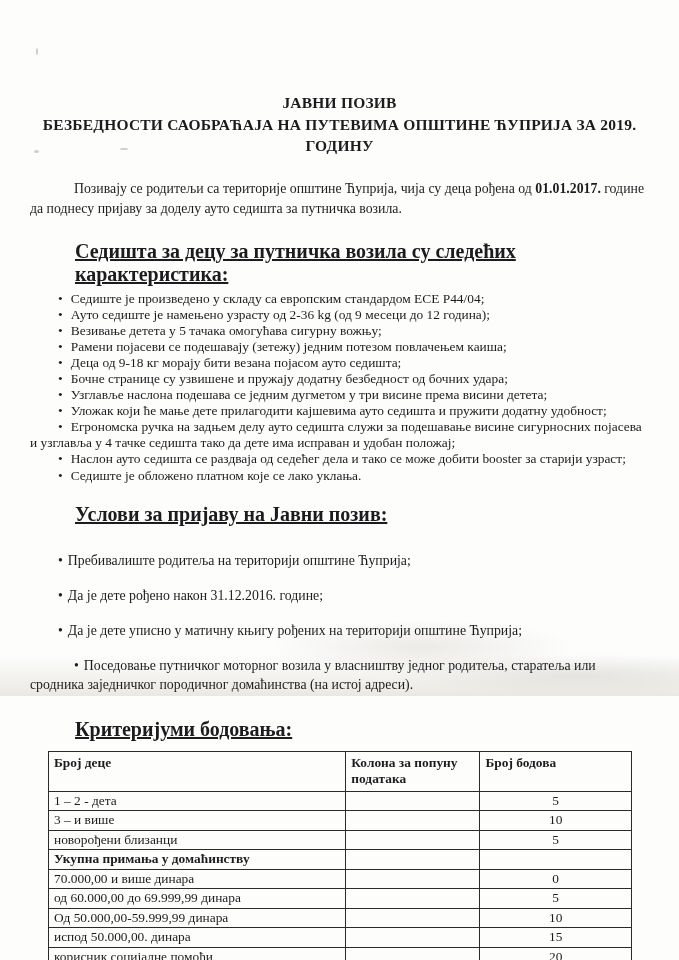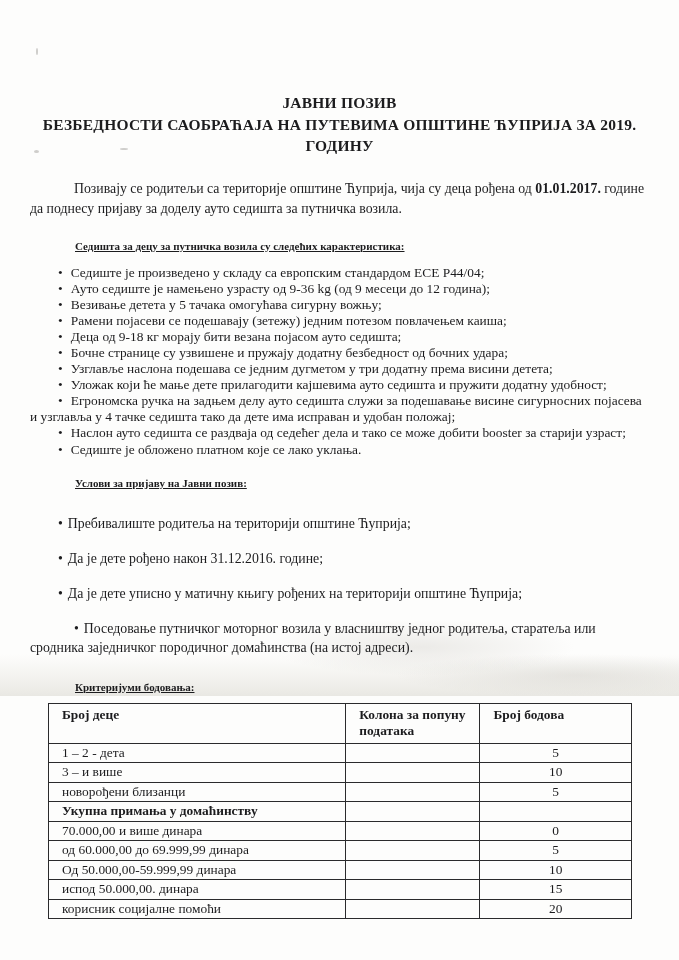--- a/index.html
+++ b/index.html
@@ -32,45 +32,45 @@
   .intro {
     margin-top: 22px;
     font-size: 13.8px;
     line-height: 20px;
     text-indent: 44px;
   }
   .intro .date { font-weight: bold; }
   .section-heading {
     margin-left: 45px;
     margin-top: 0;
-    font-size: 11px;
+    font-size: 20px;
     font-weight: bold;
     text-decoration: underline;
   }
   .heading-characteristics { margin-top: 21px; }
   .heading-conditions { margin-top: 19px; }
   .heading-criteria { margin-top: 24px; }
-  .char-list { margin-top: 13px; font-size: 13.4px; line-height: 16.1px; }
+  .char-list { margin-top: 5px; font-size: 13.4px; line-height: 16.1px; }
   .char-list .li { text-indent: 28px; }
   .char-list .bullet { margin-right: 8px; }
   .cond-list { margin-top: 25px; font-size: 13.8px; line-height: 19px; }
   .cond-list .li { text-indent: 28px; margin-bottom: 16px; }
   .cond-list .li:last-child { text-indent: 44px; margin-bottom: 0; }
   .cond-list .bullet { margin-right: 5px; }
   .score-table {
     margin-top: 10px;
     margin-left: 18px;
     width: 584px;
     border-collapse: collapse;
     font-size: 13.4px;
     table-layout: fixed;
   }
   .score-table th, .score-table td {
     border: 1.5px solid #2a2a2c;
-    padding: 1px 13px;
+    padding: 1px 5px;
     vertical-align: top;
     text-align: left;
     line-height: 16.5px;
     height: 19px;
   }
   .score-table th { font-weight: bold; padding-top: 3px; padding-bottom: 3px; }
   .score-table col.c1 { width: 51%; }
   .score-table col.c2 { width: 23%; }
   .score-table col.c3 { width: 26%; }
   .score-table td.cell-points { text-align: center; }
@@ -94,26 +94,26 @@
     <div>БЕЗБЕДНОСТИ САОБРАЋАЈА НА ПУТЕВИМА ОПШТИНЕ ЋУПРИЈА ЗА 2019.</div>
     <div>ГОДИНУ</div>
   </div>
 
   <p class="intro"><span>Позивају се родитељи са територије општине Ћуприја, чија су деца рођена од </span><span class="date">01.01.2017.</span><span> године да поднесу пријаву за доделу ауто седишта за путничка возила.</span></p>
 
   <h3 class="section-heading heading-characteristics">Седишта за децу за путничка возила су следећих карактеристика:</h3>
 
   <div class="char-list">
       <div class="li"><span class="bullet">•</span><span>Седиште је произведено у складу са европским стандардом ЕСЕ Р44/04;</span></div>
-      <div class="li"><span class="bullet">•</span><span>Ауто седиште је намењено узрасту од 9-36 kg (од 9 месеци до 12 година);</span></div>
+      <div class="li"><span class="bullet">•</span><span>Ауто седиште је намењено узрасту од 2-36 kg (од 9 месеци до 12 година);</span></div>
       <div class="li"><span class="bullet">•</span><span>Везивање детета у 5 тачака омогућава сигурну вожњу;</span></div>
       <div class="li"><span class="bullet">•</span><span>Рамени појасеви се подешавају (зетежу) једним потезом повлачењем каиша;</span></div>
       <div class="li"><span class="bullet">•</span><span>Деца од 9-18 кг морају бити везана појасом ауто седишта;</span></div>
       <div class="li"><span class="bullet">•</span><span>Бочне странице су узвишене и пружају додатну безбедност од бочних удара;</span></div>
-      <div class="li"><span class="bullet">•</span><span>Узглавље наслона подешава се једним дугметом у три додатну према висини детета;</span></div>
+      <div class="li"><span class="bullet">•</span><span>Узглавље наслона подешава се једним дугметом у три висине према висини детета;</span></div>
       <div class="li"><span class="bullet">•</span><span>Уложак који ће мање дете прилагодити кајшевима ауто седишта и пружити додатну удобност;</span></div>
       <div class="li"><span class="bullet">•</span><span>Егрономска ручка на задњем делу ауто седишта служи за подешавање висине сигурносних појасева и узглавља у 4 тачке седишта тако да дете има исправан и удобан положај;</span></div>
       <div class="li"><span class="bullet">•</span><span>Наслон ауто седишта се раздваја од седећег дела и тако се  може добити booster за старији узраст;</span></div>
       <div class="li"><span class="bullet">•</span><span>Седиште је обложено платном које се лако уклања.</span></div>
     </div>
 
   <h3 class="section-heading heading-conditions">Услови за пријаву на Јавни позив:</h3>
 
   <div class="cond-list">
       <div class="li"><span class="bullet">•</span><span>Пребивалиште родитеља на територији општине Ћуприја;</span></div>

